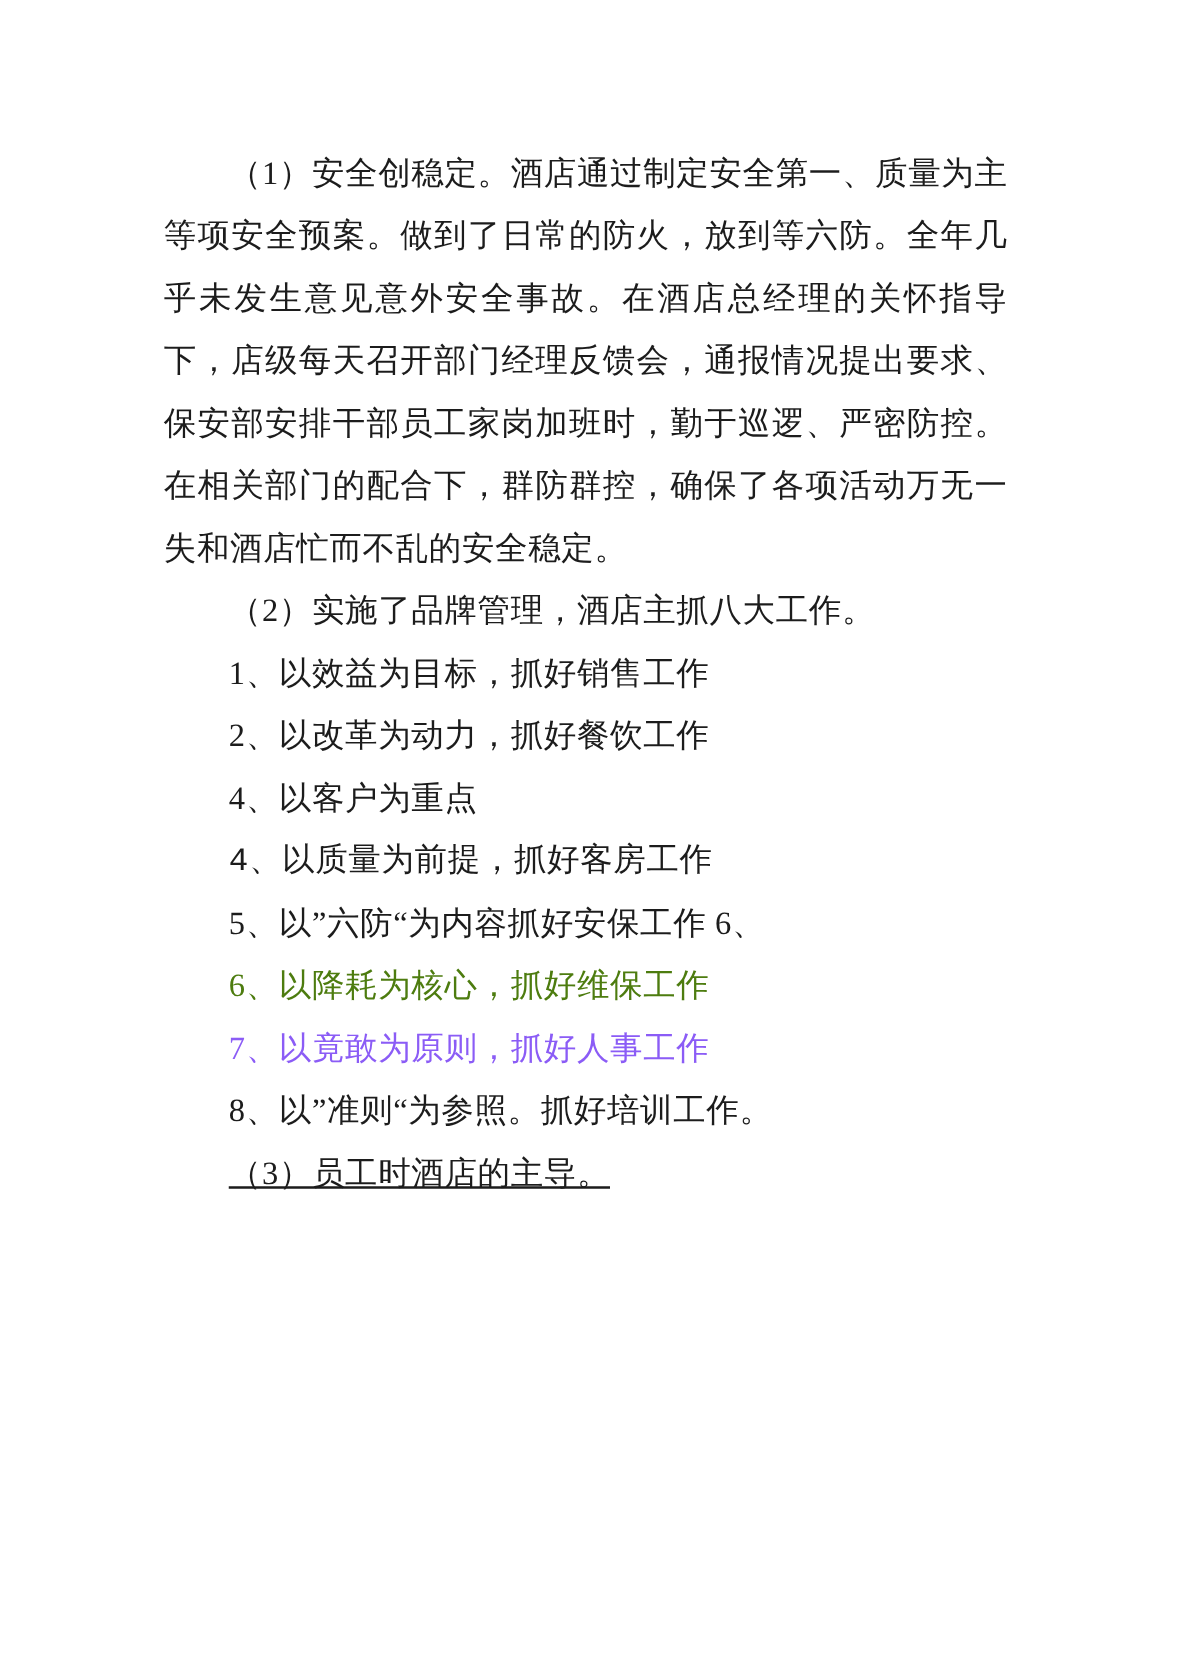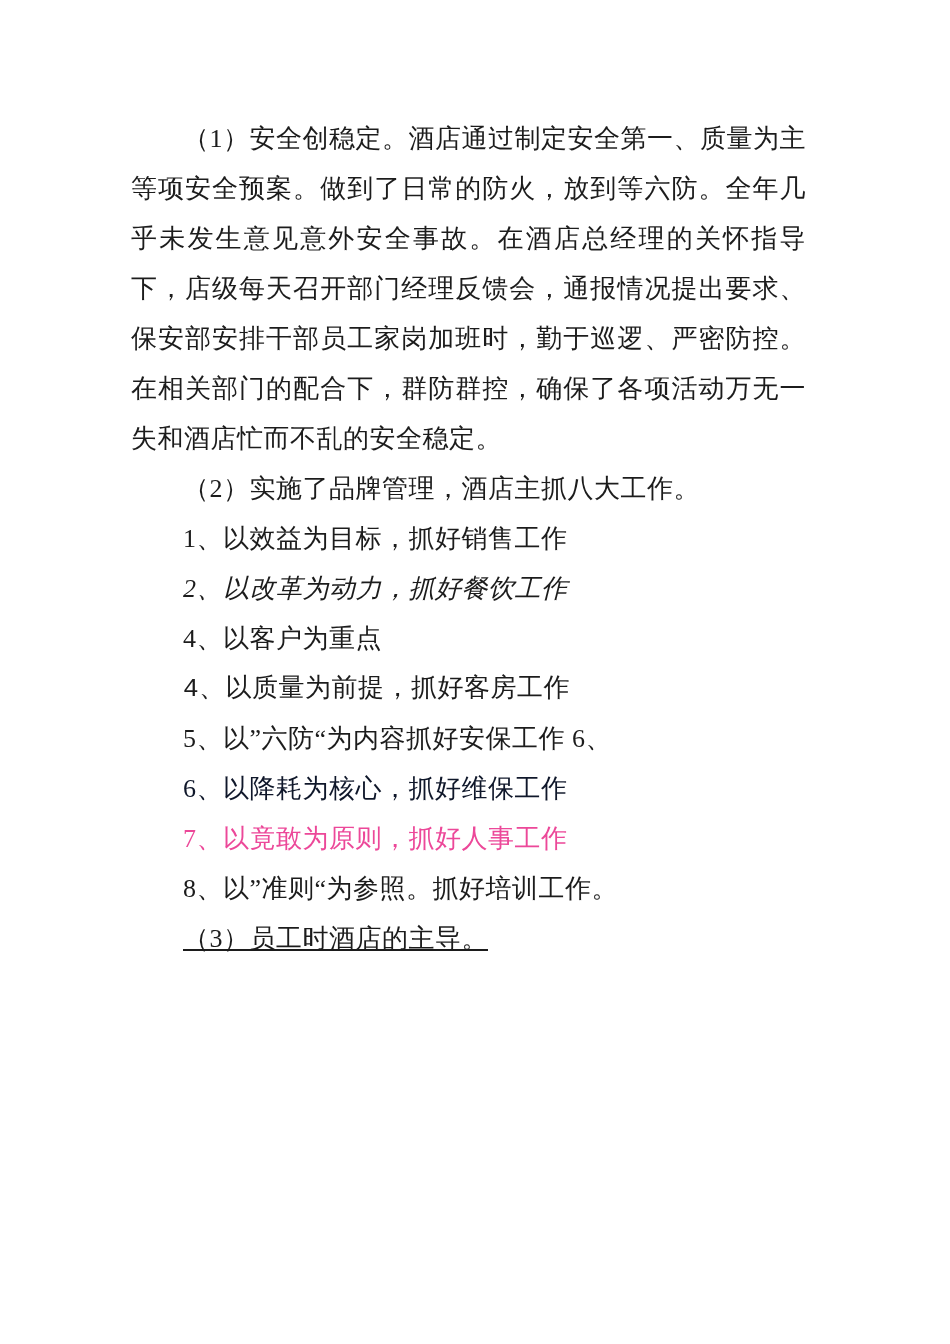--- a/index.html
+++ b/index.html
@@ -35,22 +35,22 @@
 </style>
 </head>
 <body style="background: rgb(255, 255, 255);">
 
 <div class="page">
   <div class="content" id="doc-content">
 
   <p class="para" style="color: rgb(28, 28, 28);">（1）安全创稳定。酒店通过制定安全第一、质量为主等项安全预案。做到了日常的防火，放到等六防。全年几乎未发生意见意外安全事故。在酒店总经理的关怀指导下，店级每天召开部门经理反馈会，通报情况提出要求、保安部安排干部员工家岗加班时，勤于巡逻、严密防控。在相关部门的配合下，群防群控，确保了各项活动万无一失和酒店忙而不乱的安全稳定。</p>
       <p class="para" style="color: rgb(28, 28, 28);">（2）实施了品牌管理，酒店主抓八大工作。</p>
       <p class="para" style="color: rgb(28, 28, 28);">1、以效益为目标，抓好销售工作</p>
-      <p class="para" style="color: rgb(28, 28, 28); font-style: italic;">2、以改革为动力，抓好餐饮工作</p>
+      <p class="para" style="color: rgb(28, 28, 28);">2、以改革为动力，抓好餐饮工作</p>
       <p class="para" style="color: rgb(28, 28, 28);">4、以客户为重点</p>
       <p class="para" style="color: rgb(28, 28, 28); font-family: Liberation Mono, monospace;">4、以质量为前提，抓好客房工作</p>
       <p class="para" style="color: rgb(28, 28, 28);">5、以”六防“为内容抓好安保工作 6、</p>
-      <p class="para" style="color: #0f172a;">6、以降耗为核心，抓好维保工作</p>
-      <p class="para" style="color: #ec4899;">7、以竟敢为原则，抓好人事工作</p>
+      <p class="para" style="color: #4d7c0f;">6、以降耗为核心，抓好维保工作</p>
+      <p class="para" style="color: #8b5cf6;">7、以竟敢为原则，抓好人事工作</p>
       <p class="para" style="color: rgb(28, 28, 28);">8、以”准则“为参照。抓好培训工作。</p>
       <p class="para" style="color: rgb(28, 28, 28); text-decoration: underline;">（3）员工时酒店的主导。</p>
     </div>
 </div>
 
 </body></html>

